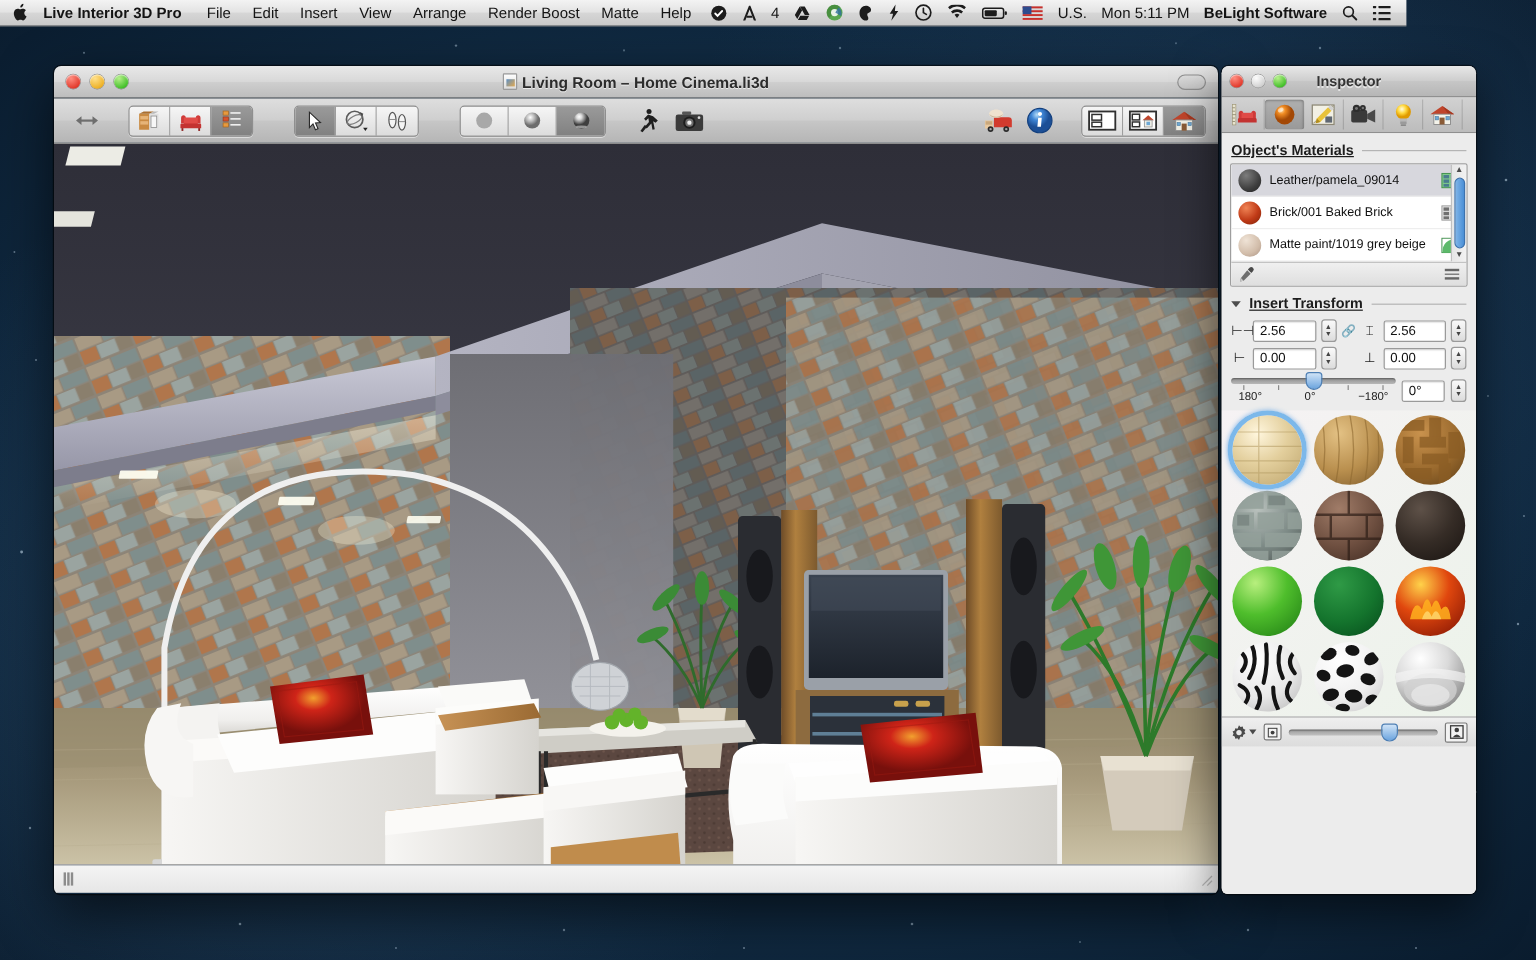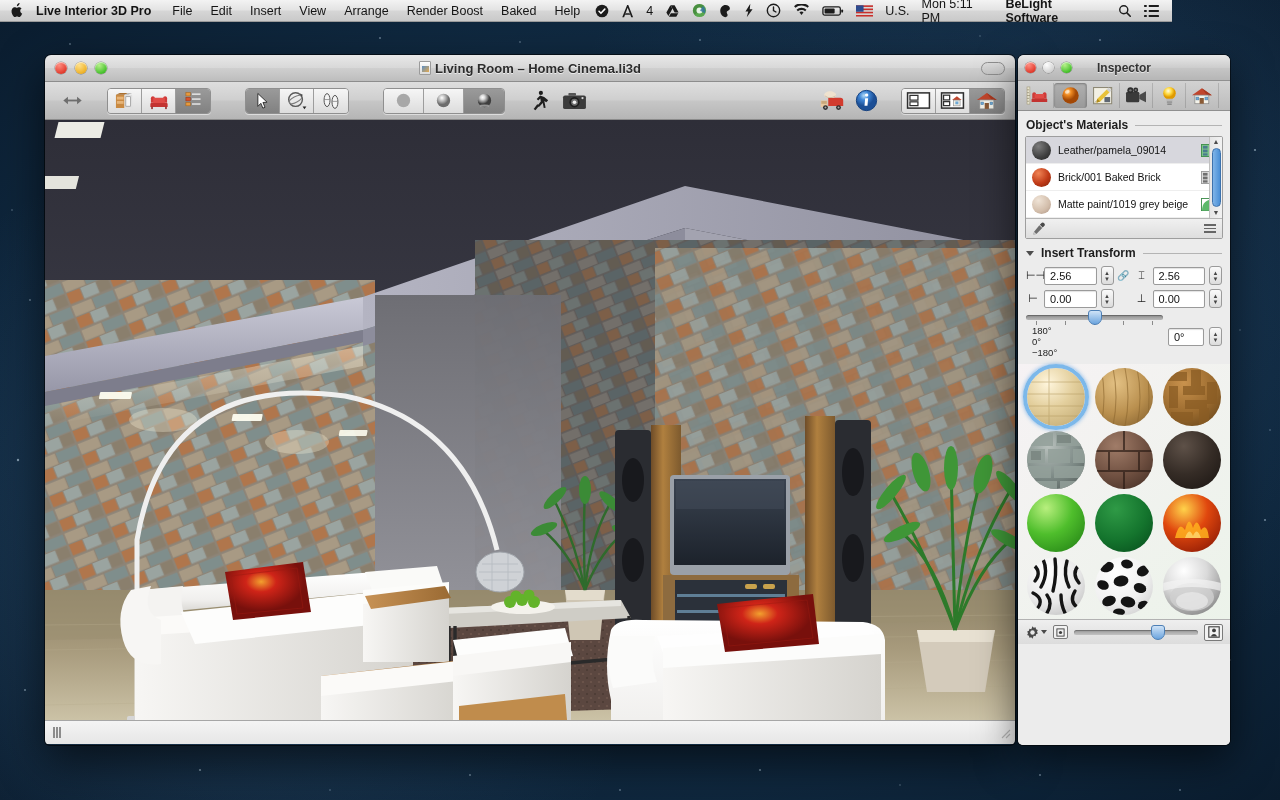--- a/index.html
+++ b/index.html
@@ -143,20 +143,21 @@
     width:33px; height:25px; display:flex; align-items:center; justify-content:center;
     border-right:1px solid rgba(0,0,0,.14); cursor:default;
   }
   .itab.on{ background:linear-gradient(180deg,#b0b0b0,#999); box-shadow:inset 0 1px 2px rgba(0,0,0,.3); border-radius:3px; }
 
   #insp-body{ flex:1; background:#ececec; overflow:hidden; }
   .sec-head{
     display:flex; align-items:center; gap:7px;
     font-size:12px; font-weight:bold; color:#1d1d1d;
     padding:7px 8px 4px 8px;
+    text-decoration:underline;
   }
   .sec-head .rule{ flex:1; height:1px; background:#b4b4b4; }
   .disc{ width:0;height:0;border-left:5px solid #4d4d4d;border-top:4px solid transparent;border-bottom:4px solid transparent; }
   .disc.down{ border-left:4.5px solid transparent;border-right:4.5px solid transparent;border-top:5px solid #4d4d4d; border-bottom:none; }
 
   
   #mat-list-wrap{
     margin:0 7px; border:1px solid #9e9e9e; background:#fff;
     border-radius:2px; overflow:hidden;
   }
@@ -212,21 +213,21 @@
     box-shadow:inset 0 1px 1px rgba(0,0,0,.3);
   }
   #tt-knob{
     position:absolute; left:50%; top:-5px; margin-left:-7px;
     width:14px; height:15px;
     background:linear-gradient(180deg,#cfe3f7,#6ba4de);
     border:1px solid #4d7fb5; border-radius:3px 3px 7px 7px;
   }
   #tt-ticks{ display:flex; justify-content:space-between; padding:1px 10px 0 10px; }
   #tt-ticks i{ width:1px; height:4px; background:#8a8a8a; display:block; }
-  #tt-scale{ display:flex; justify-content:space-between; padding:0 6px 0 6px; font-size:9.5px; color:#222;flex-direction:column; }
+  #tt-scale{ display:flex; justify-content:space-between; padding:0 6px 0 6px; font-size:9.5px; color:#222; }
 
   
   #gal-select{
     margin:3px 8px 0 8px; height:21px;
     border:1px solid #8d8d8d; border-radius:4px;
     background:linear-gradient(180deg,#fdfdfd,#e2e2e2);
     display:flex; align-items:center; padding-left:7px;
     font-size:11.5px; color:#111; position:relative;
     box-shadow:0 1px 1px rgba(0,0,0,.12);
   }
@@ -305,21 +306,21 @@
         <path fill="#1b1b1b" d="M9.6 2.2c.5-.6.8-1.4.7-2.2-.7 0-1.6.5-2.1 1.1-.5.5-.9 1.4-.7 2.2.8.1 1.6-.4 2.1-1.1zM11 8.5c0-1.7 1.4-2.6 1.5-2.6-.8-1.2-2.1-1.3-2.5-1.4-1.1-.1-2.1.6-2.6.6-.5 0-1.4-.6-2.3-.6-1.2 0-2.3.7-2.9 1.8-1.2 2.1-.3 5.3.9 7 .6.8 1.3 1.8 2.2 1.7.9 0 1.2-.6 2.3-.6 1.1 0 1.3.6 2.3.6 1 0 1.6-.8 2.2-1.7.7-1 1-1.9 1-2-.1 0-1.9-.7-2.1-2.8z"></path>
       </svg>
   </div>
   <div class="mi app">Live Interior 3D Pro</div>
   <div class="mi">File</div>
   <div class="mi">Edit</div>
   <div class="mi">Insert</div>
   <div class="mi">View</div>
   <div class="mi">Arrange</div>
   <div class="mi">Render Boost</div>
-  <div class="mi">Baked</div>
+  <div class="mi">Matte</div>
   <div class="mi">Help</div>
 
   <div class="right">
     <div class="si">
       <svg width="14" height="14" viewBox="0 0 16 16">
           <circle cx="8" cy="8" r="7.2" fill="#1c1c1c"></circle>
           <path d="M4.6 8.3l2.2 2.2 4.4-4.6" stroke="#fff" stroke-width="1.8" fill="none" stroke-linecap="round"></path>
         </svg>
     </div>
     <div class="si">

